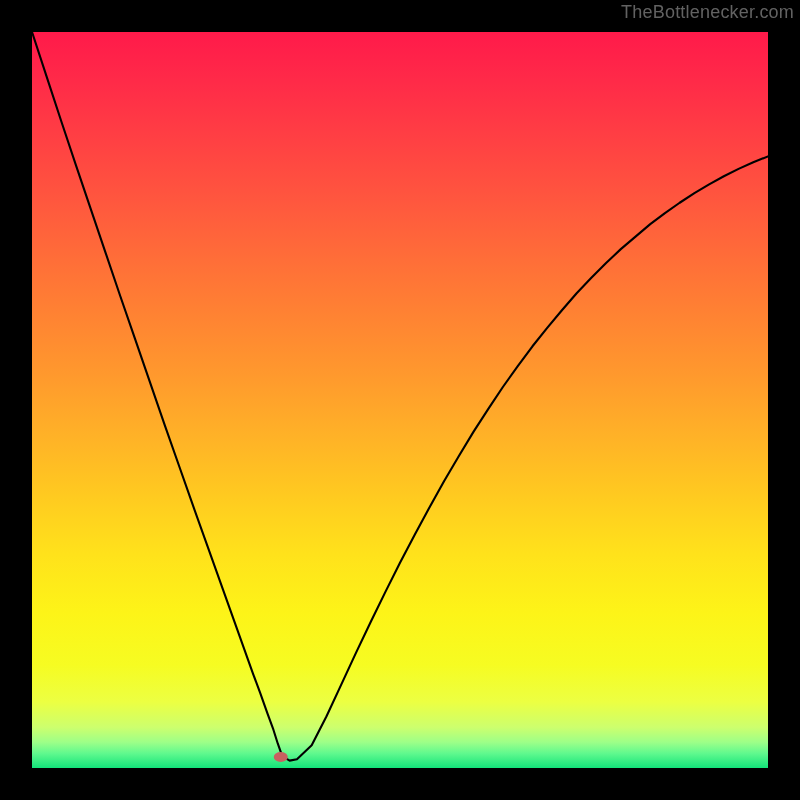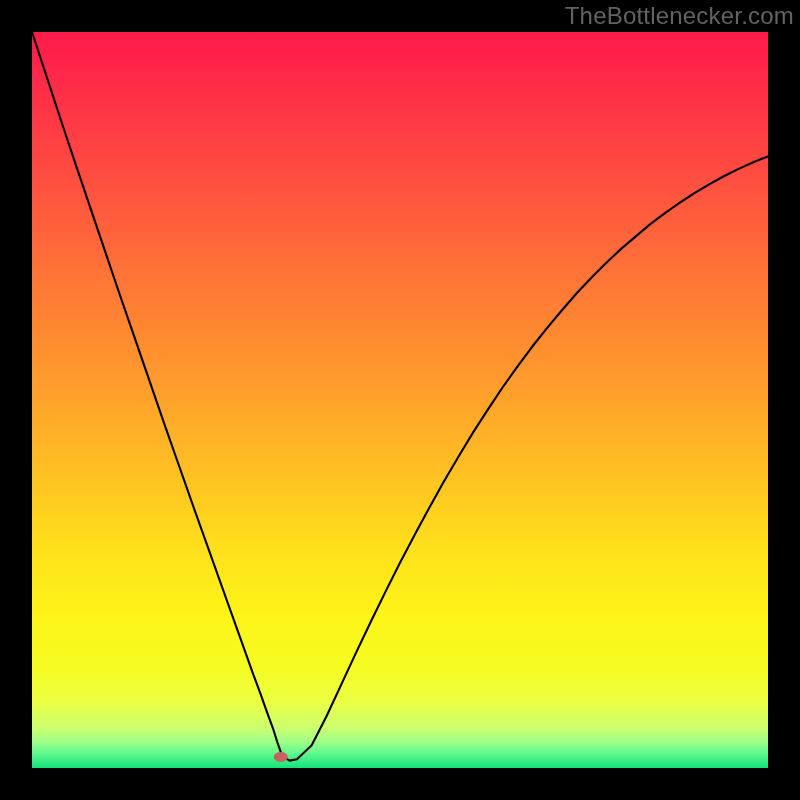--- a/index.html
+++ b/index.html
@@ -22,21 +22,21 @@
     left: 32px;
     top: 32px;
     width: 736px;
     height: 736px;
   }
   .watermark {
     position: absolute;
     top: 2px;
     right: 6px;
     color: #626262;
-    font-size: 24px;
+    font-size: 18px;
     font-weight: 500;
     letter-spacing: 0.2px;
     font-family: Arial, Helvetica, sans-serif;
     user-select: none;
   }
 </style>
 </head>
 <body>
 
 <div class="frame">

